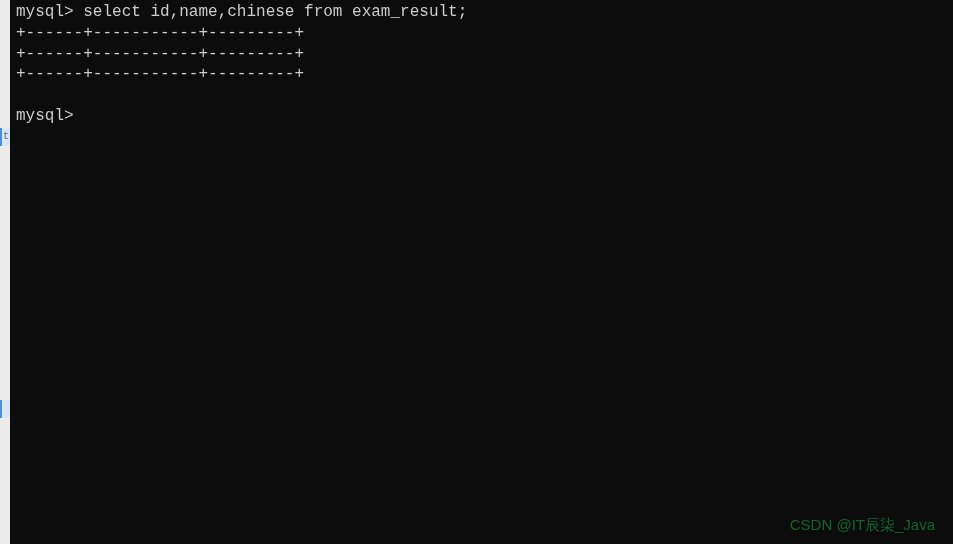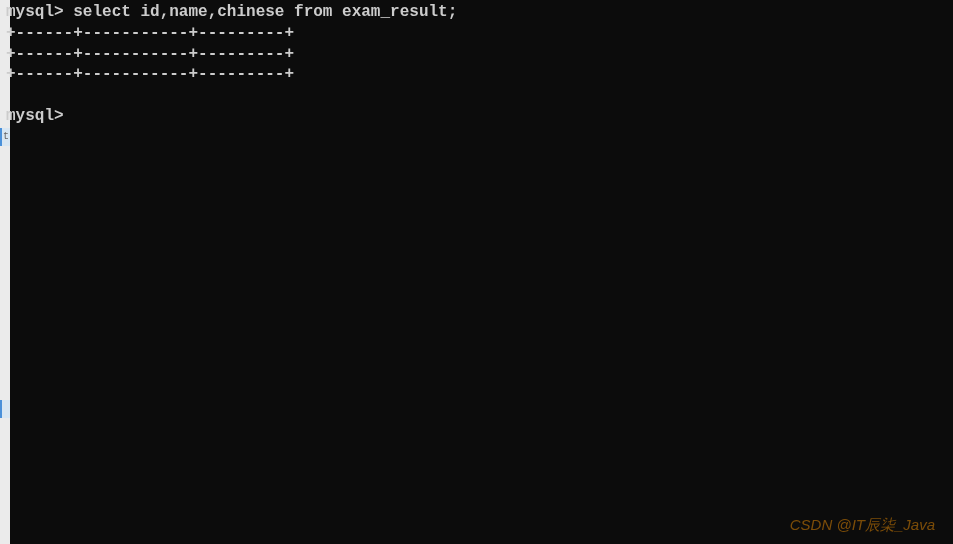--- a/index.html
+++ b/index.html
@@ -34,41 +34,39 @@
       height: 18px;
       background: #d8e6f2;
       border-left: 2px solid #4a90d9;
       font-size: 10px;
       color: #666;
       text-align: center;
       line-height: 18px;
     }
     .terminal {
       position: absolute;
-      left: 6px;
+      left: 16px;
       top: 0;
       right: 0;
       padding: 2px 16px 0 0;
-      font-weight: bold;
     }
     .line {
       display: block;
     }
     .border-line {
       color: #cccccc;
     }
     .watermark {
       position: absolute;
       right: 18px;
       bottom: 10px;
-      color: #a16207;
+      color: #15803d;
       font-size: 15px;
       font-family: Arial, sans-serif;
       opacity: 0.75;
-      font-style: italic;
     }
   </style>
 </head>
 <body>
 
 
 
 <div class="left-sidebar">
   <div class="sidebar-mark" style="top:128px">t</div>
   <div class="sidebar-mark" style="top:400px"></div>

